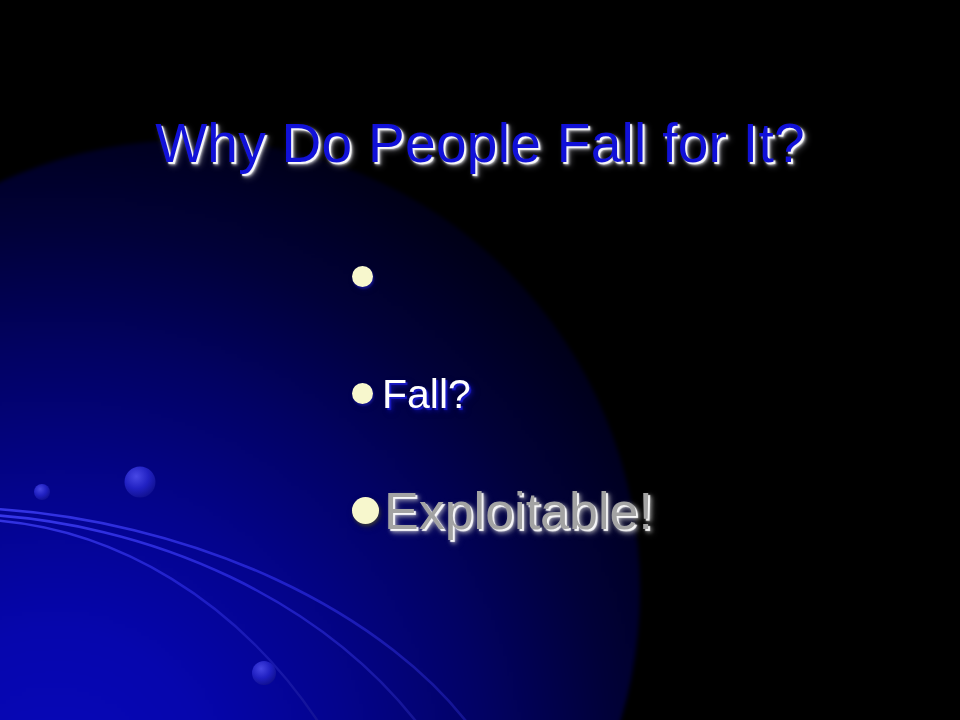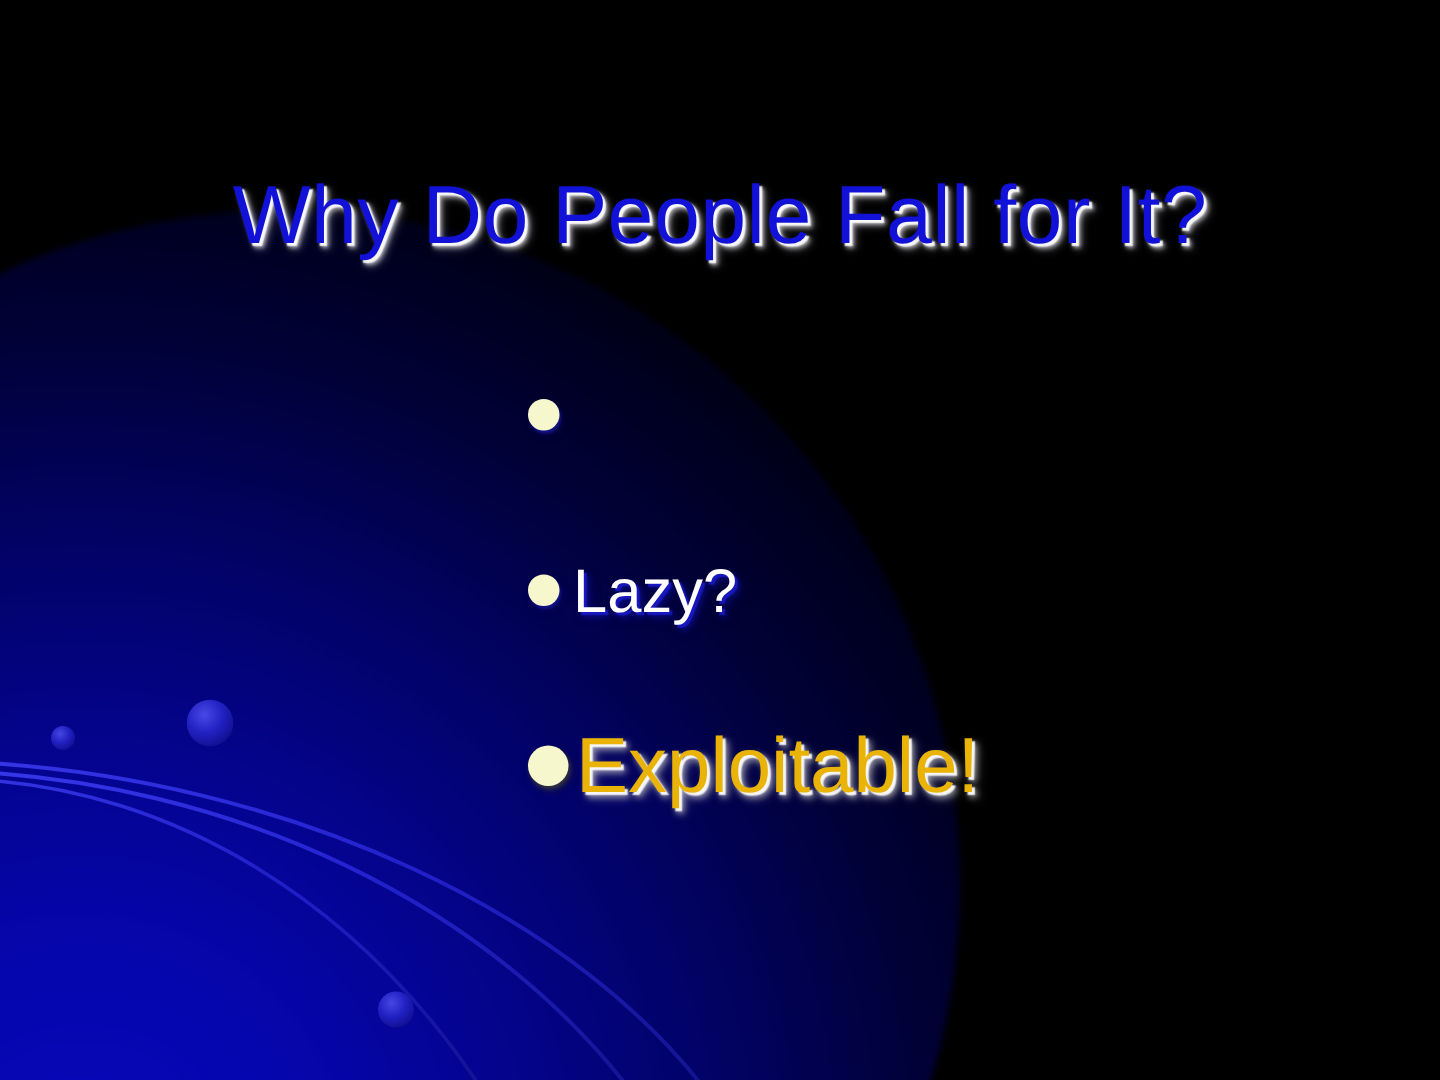--- a/index.html
+++ b/index.html
@@ -122,21 +122,21 @@
   .bullet-row.emphasis .bullet-dot {
     width: 27px;
     height: 27px;
     margin-right: 5px;
     box-shadow: 1px 2px 3px rgba(60,60,60,0.8),
                 2px 3px 6px rgba(40,40,40,0.5);
   }
   .bullet-row.emphasis .bullet-text {
     font-size: 52px;
     line-height: 56px;
-    color: #eab308;
+    color: #a3a3a3;
     text-shadow:
        2px 2px 1px rgba(255,255,255,0.95),
        3px 3px 4px rgba(215,215,215,0.7),
        4px 4px 7px rgba(170,170,170,0.4);
   }
 </style>
 </head>
 <body>
 
 <div id="slide">
@@ -174,21 +174,21 @@
 
   <ul id="bullet-list">
 
     <li class="bullet-row normal">
       <span class="bullet-dot"></span>
     </li>
 
 
     <li class="bullet-row normal">
       <span class="bullet-dot"></span>
-      <span class="bullet-text">Lazy?</span>
+      <span class="bullet-text">Fall?</span>
     </li>
 
     <li class="bullet-row emphasis">
       <span class="bullet-dot"></span>
       <span class="bullet-text">Exploitable!</span>
     </li>
 
   </ul>
 
 </div>

